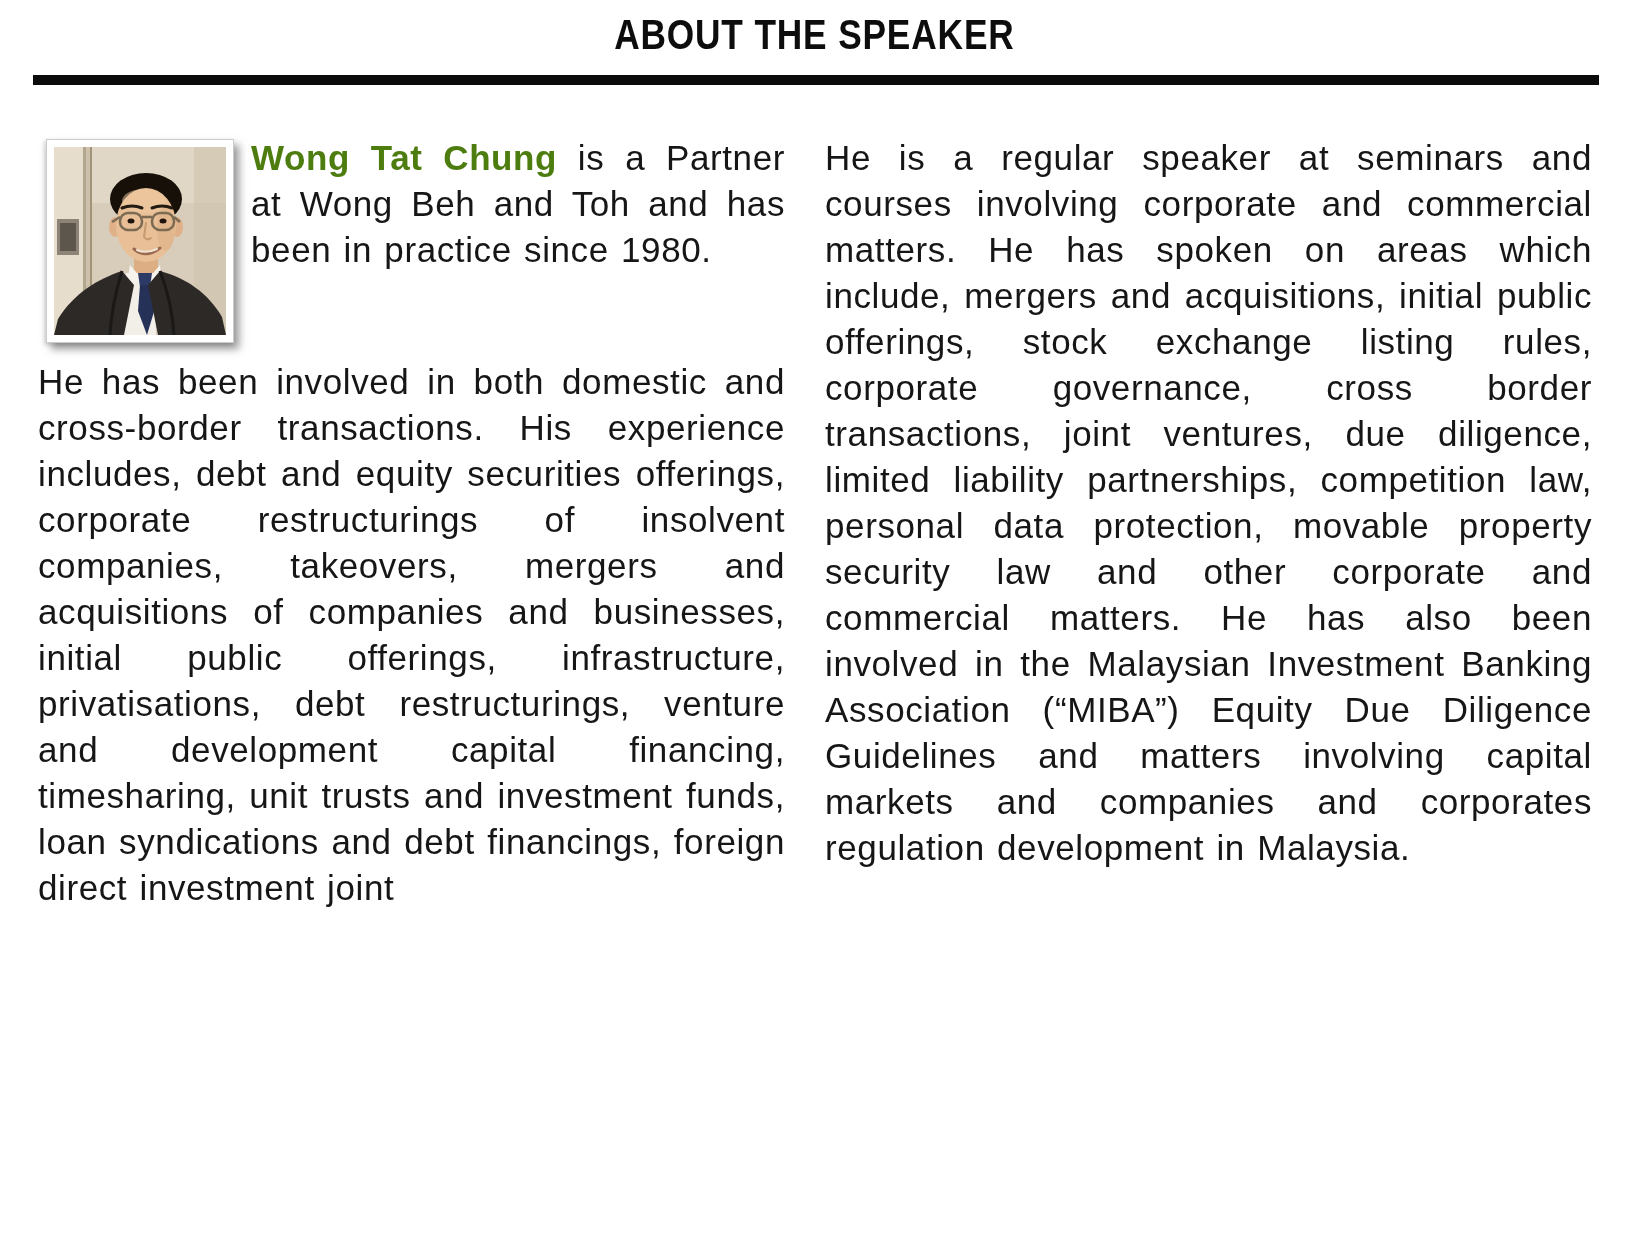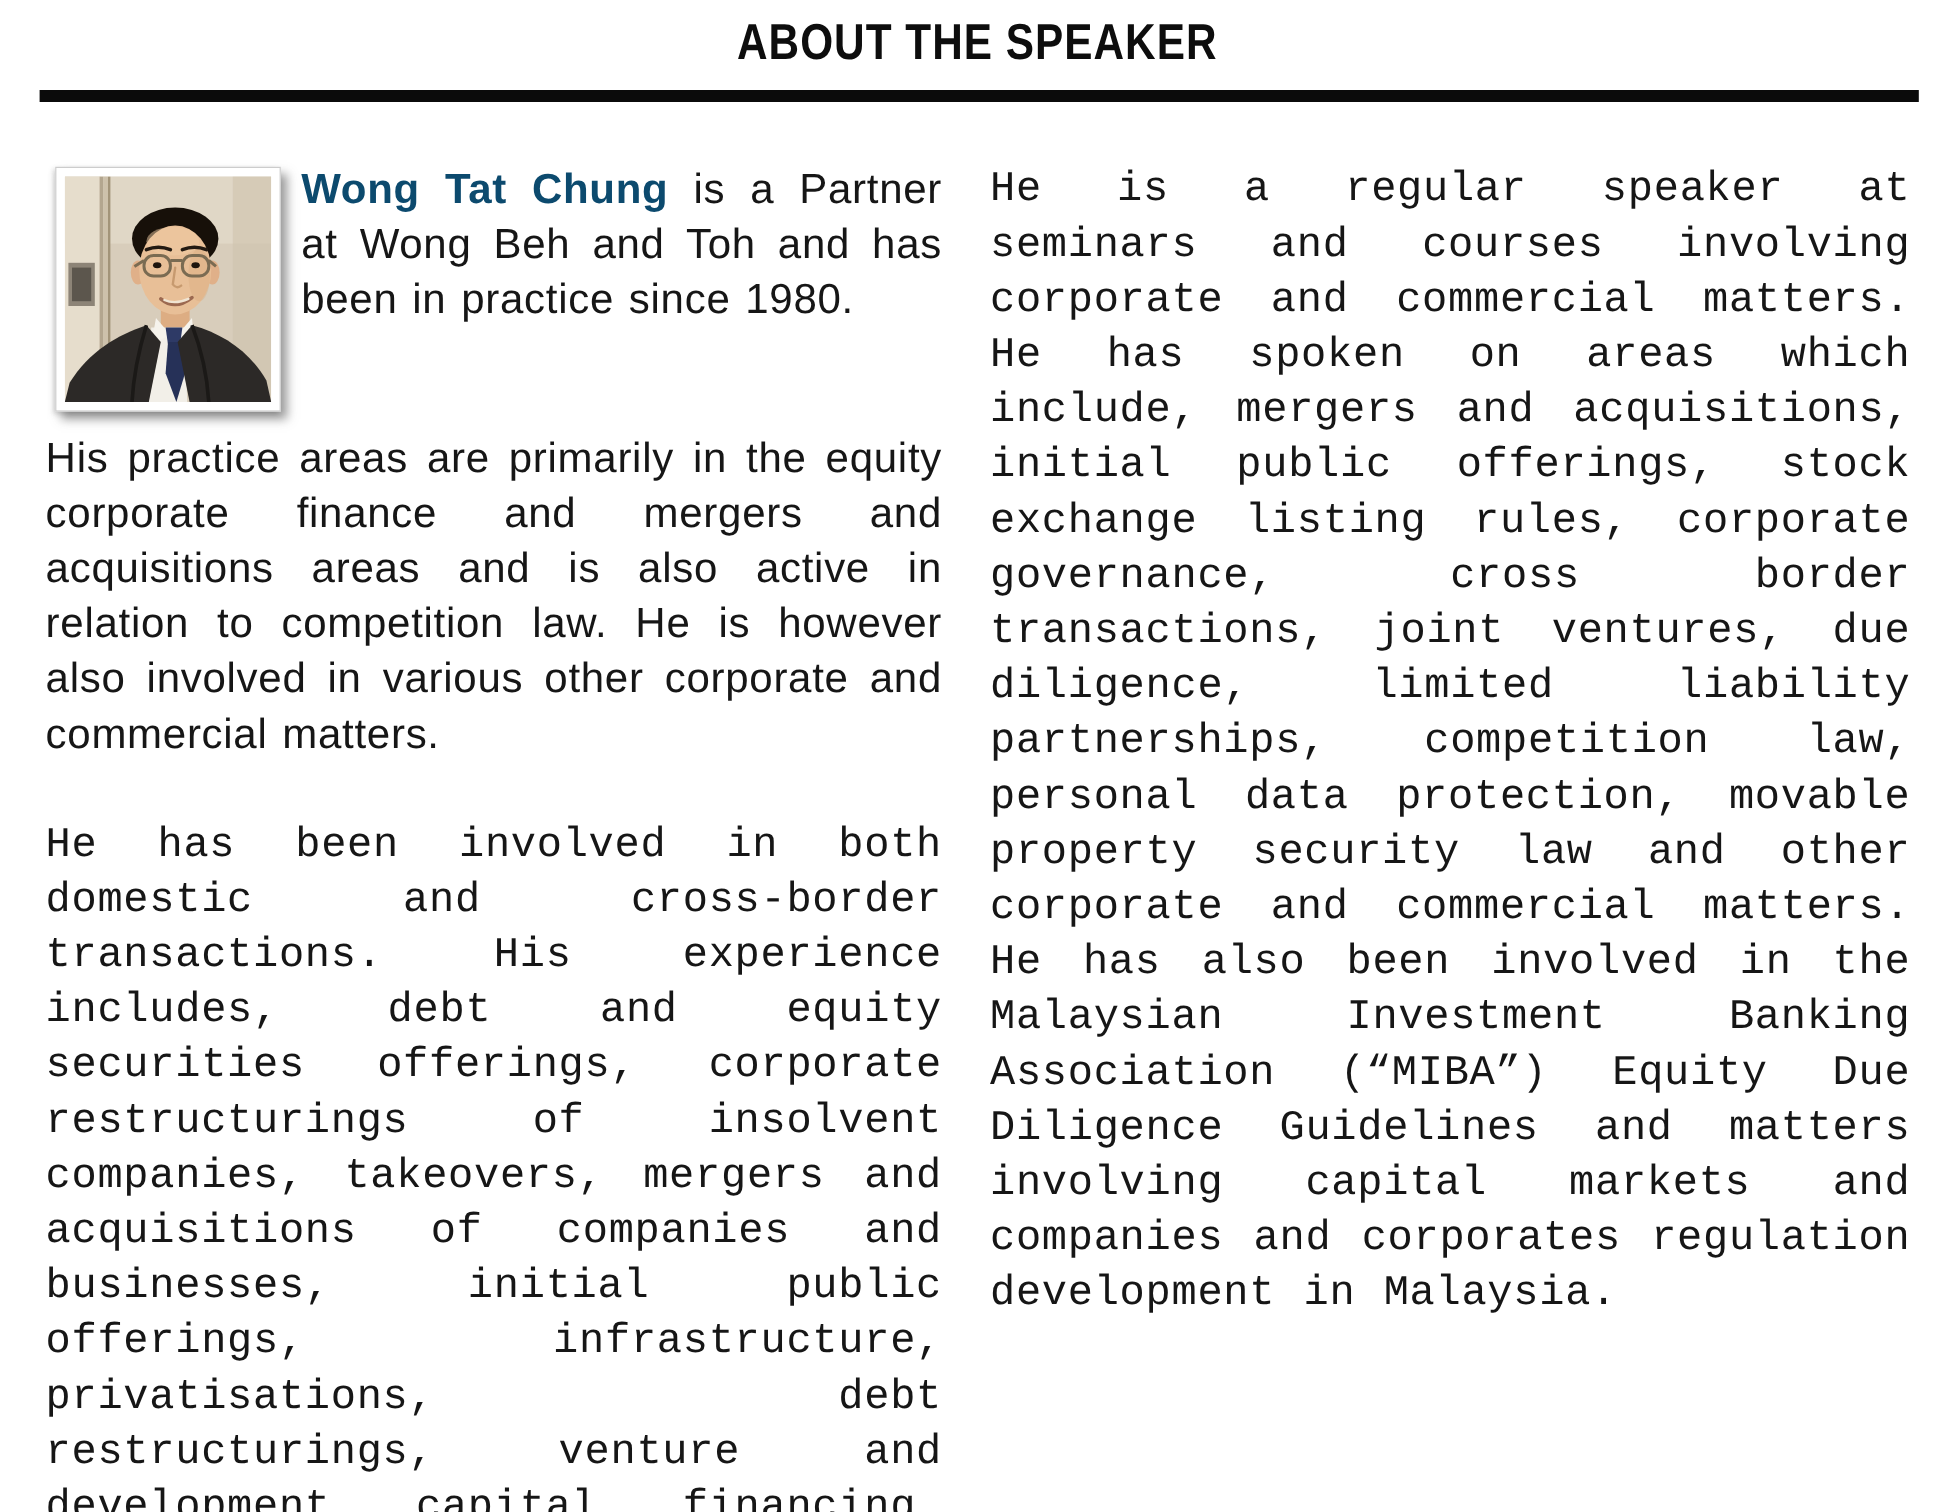--- a/index.html
+++ b/index.html
@@ -40,22 +40,22 @@
   .col-right { width: 767px; }
   p.para {
     margin: 0 0 46px 0;
     font-size: 35px;
     line-height: 46px;
     letter-spacing: 0.6px;
     word-spacing: 2px;
     text-align: justify;
     color: #161616;
   }
-  p.para:last-child { margin-bottom: 0; font-family: Liberation Mono, monospace; }
-  p.para .lead-bold { font-weight: 700; color: #0c4a6e; }
+  p.para:last-child { margin-bottom: 0; }
+  p.para .lead-bold { font-weight: 700; color: #4d7c0f; }
   .col-left p.para.clear { clear: left; }
   .photo-frame {
     float: left;
     width: 172px;
     height: 188px;
     padding: 7px;
     margin: 4px 17px 16px 8px;
     background: #ffffff;
     border: 1px solid #cccccc;
     box-shadow: 5px 6px 8px rgba(70,70,70,0.55), -2px 2px 4px rgba(120,120,120,0.3);
@@ -131,21 +131,20 @@
 
             <path d="M0 188 L4 172 C20 146 44 132 68 124 L80 138 L70 188 Z" fill="#2c2927"></path>
             <path d="M172 188 L168 170 C154 146 132 131 106 124 L94 138 L104 188 Z" fill="#2c2927"></path>
             <path d="M68 124 C60 150 57 170 56 188" stroke="#1b1917" stroke-width="3" fill="none"></path>
             <path d="M106 124 C116 150 119 172 120 188" stroke="#1b1917" stroke-width="3" fill="none"></path>
           </svg>
         </span>
         <span class="lead-bold">Wong Tat Chung</span><span> is a Partner at Wong Beh and Toh and has been in practice since 1980.</span>
       </p>
 
-      <p class="para clear">His practice areas are primarily in the equity corporate finance and mergers and acquisitions areas and is also active in relation to competition law. He is however also involved in various other corporate and commercial matters.</p>
 
       <p class="para clear">He has been involved in both domestic and cross-border transactions. His experience includes, debt and equity securities offerings, corporate restructurings of insolvent companies, takeovers, mergers and acquisitions of companies and businesses, initial public offerings, infrastructure, privatisations, debt restructurings, venture and development capital financing, timesharing, unit trusts and investment funds, loan syndications and debt financings, foreign direct investment joint</p>
 
     </section>
 
     <section class="col col-right">
 
 
       <p class="para">He is a regular speaker at seminars and courses involving corporate and commercial matters. He has spoken on areas which include, mergers and acquisitions, initial public offerings, stock exchange listing rules, corporate governance, cross border transactions, joint ventures, due diligence, limited liability partnerships, competition law, personal data protection, movable property security law and other corporate and commercial matters. He has also been involved in the Malaysian Investment Banking Association (“MIBA”) Equity Due Diligence Guidelines and matters involving capital markets and companies and corporates regulation development in Malaysia.</p>
 

